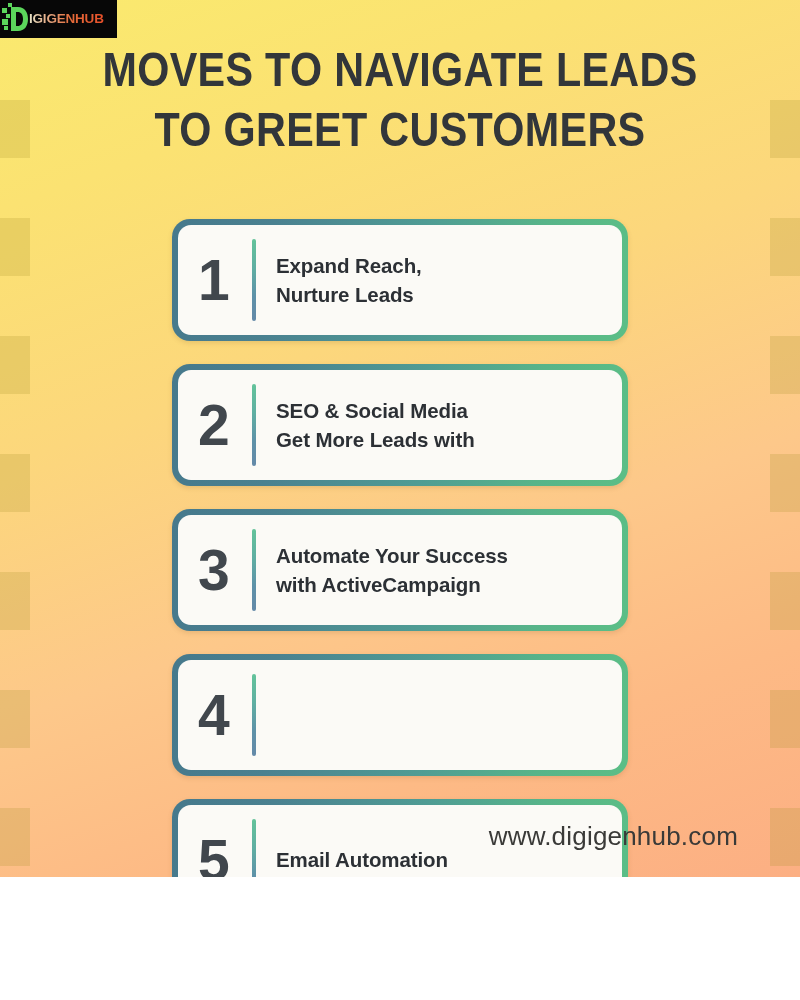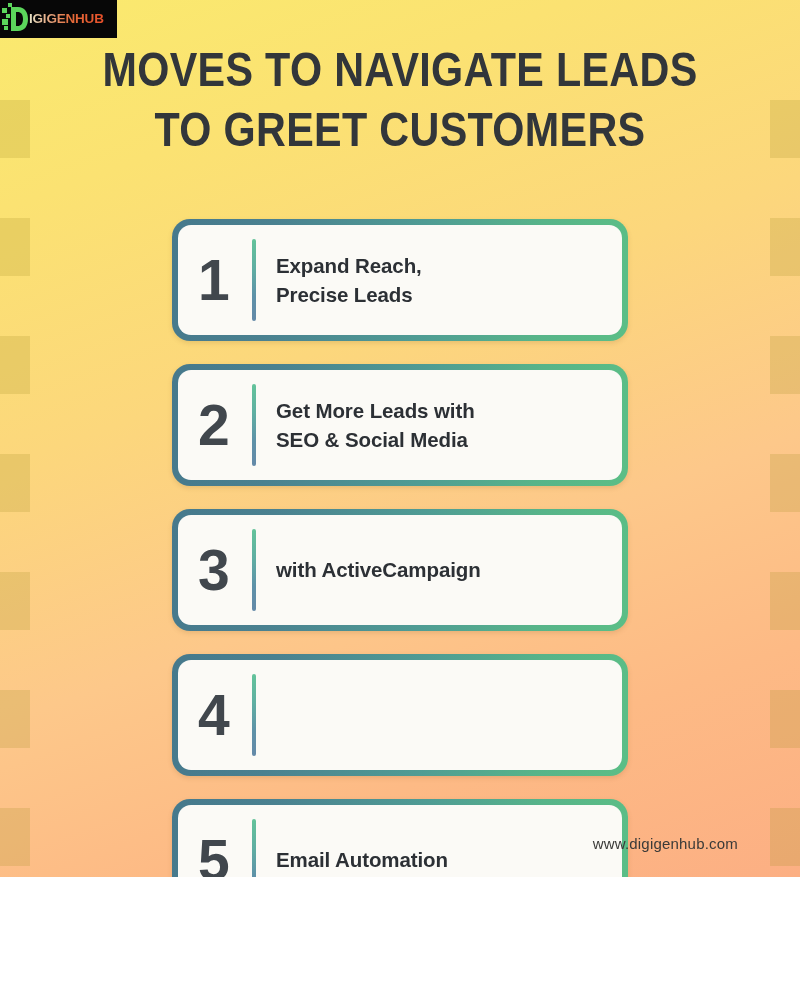--- a/index.html
+++ b/index.html
@@ -153,21 +153,21 @@
   }
   .card-text .l { display:block; white-space:nowrap; }
 
   
   #footer {
     position:absolute;
     right:62px;
     bottom:25px;
     z-index:4;
     font-family:"Liberation Sans", sans-serif;
-    font-size:15px;
+    font-size:26px;
     color:#3A3A38;
     letter-spacing:0.2px;
   }
 </style>
 </head>
 <body>
 
 <div id="poster">
 
   <div class="edge-strip edge-left">
@@ -212,39 +212,40 @@
     <span class="tline">TO GREET CUSTOMERS</span>
   </h1>
 
   <div id="cards">
       <div class="card">
         <div class="card-inner">
           <div class="card-num">1</div>
           <div class="card-div"></div>
           <div class="card-text">
             <span class="l">Expand Reach,</span>
-            <span class="l">Precise Leads</span>
+            <span class="l">Nurture Leads</span>
           </div>
         </div>
       </div>
       <div class="card">
         <div class="card-inner">
           <div class="card-num">2</div>
           <div class="card-div"></div>
           <div class="card-text">
+            <span class="l">SEO &amp; Social Media</span>
             <span class="l">Get More Leads with</span>
-            <span class="l">SEO &amp; Social Media</span>
           </div>
         </div>
       </div>
       <div class="card">
         <div class="card-inner">
           <div class="card-num">3</div>
           <div class="card-div"></div>
           <div class="card-text">
+            <span class="l">Automate Your Success</span>
             <span class="l">with ActiveCampaign</span>
           </div>
         </div>
       </div>
       <div class="card">
         <div class="card-inner">
           <div class="card-num">4</div>
           <div class="card-div"></div>
           <div class="card-text">
           </div>

